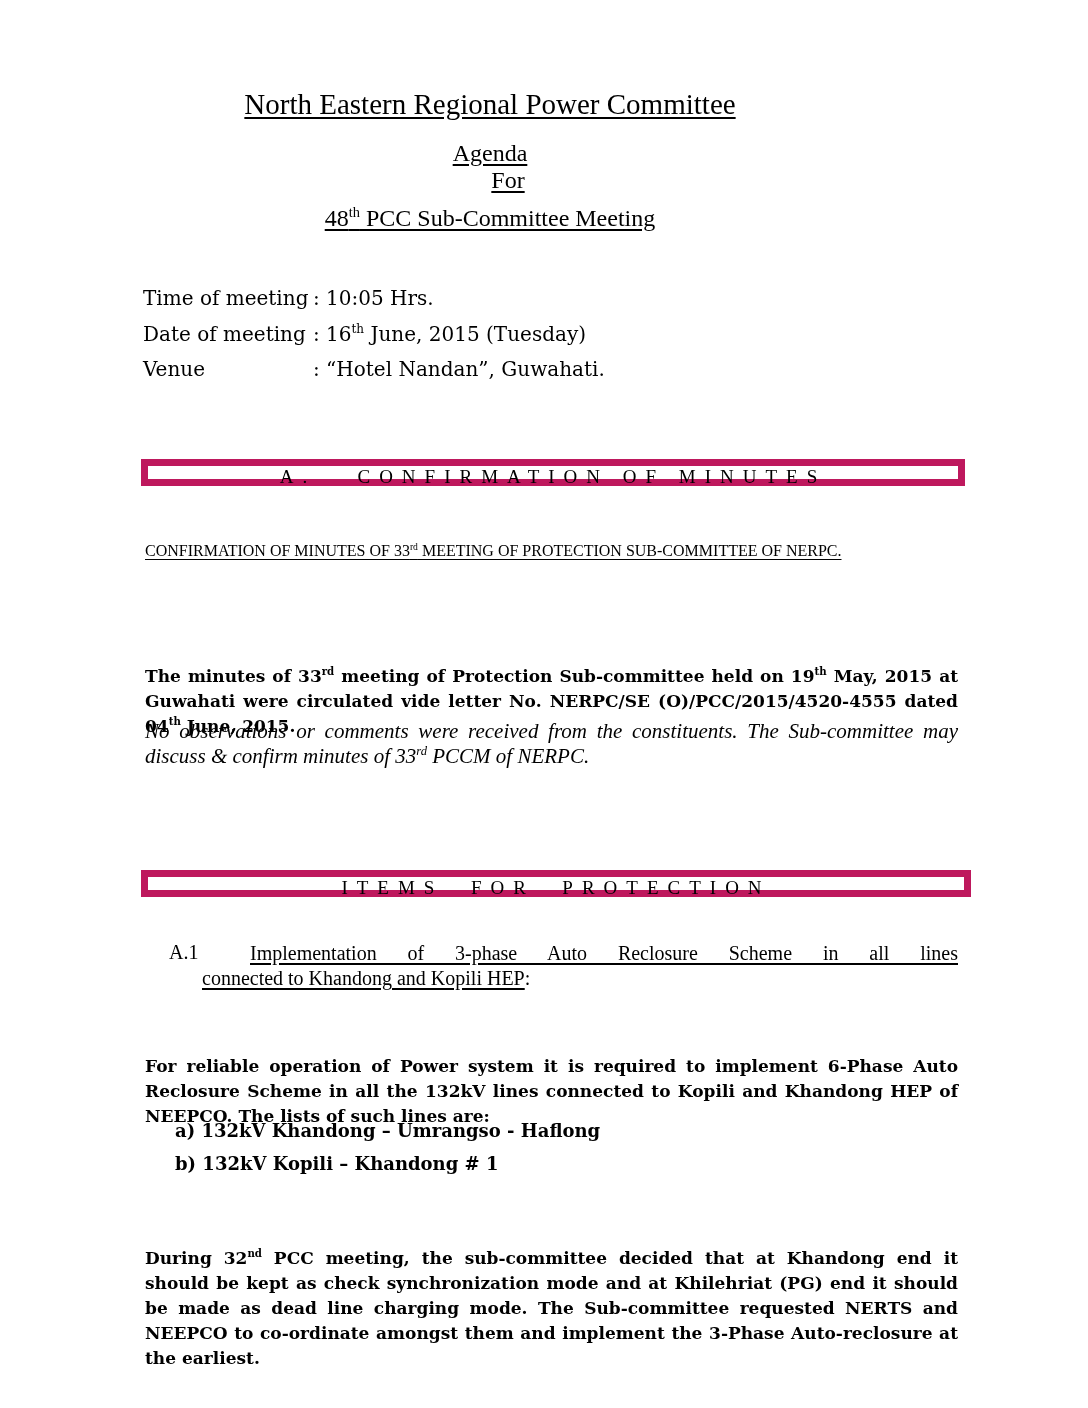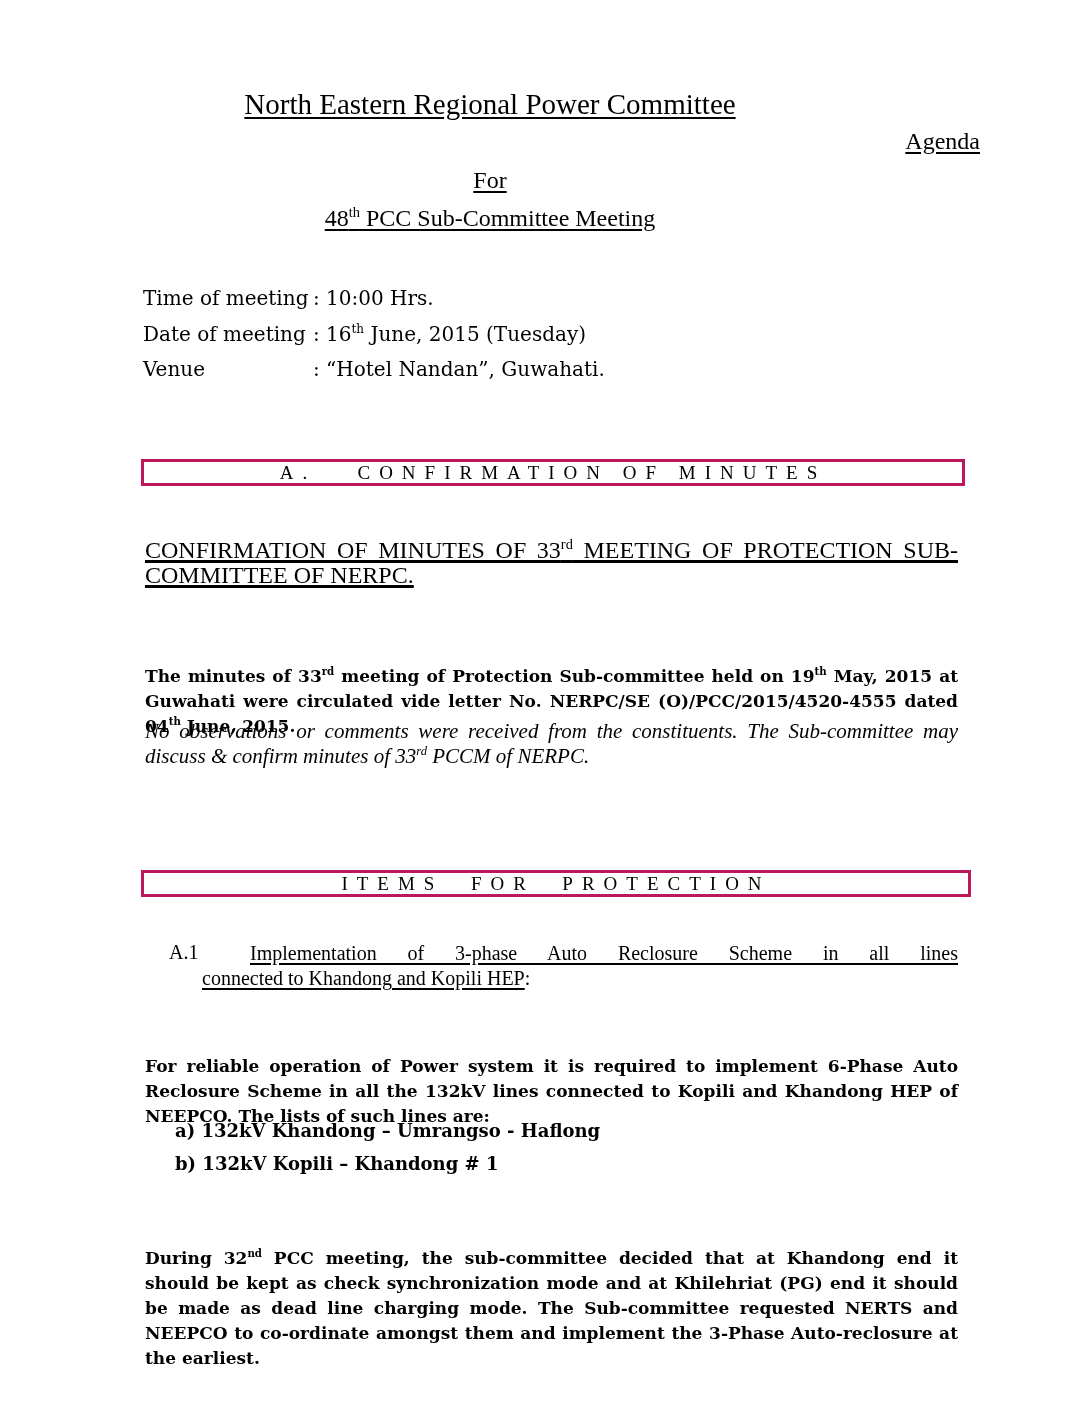--- a/index.html
+++ b/index.html
@@ -9,55 +9,55 @@
   }
   .abs { position: absolute; }
   .center { left: 0; width: 980px; text-align: center; }
   .u { text-decoration: underline; text-underline-offset: 3px; }
   .title { top: 88px; font-size: 29px; font-family: "Liberation Serif", serif; }
   .sub { font-size: 24px; font-family: "Liberation Serif", serif; }
   sup { font-size: 0.6em; line-height: 0; vertical-align: super; }
   .meta-row { left: 143px; font-size: 20px; font-family: "DejaVu Serif", serif; font-weight: normal; }
   .meta-label { display: inline-block; width: 170px; }
   .boxhead {
-    left: 141px; width: 824px; height: 27px; border: 3px solid #be185d;
+    left: 141px; width: 824px; height: 27px; border: 7px solid #be185d;
     box-sizing: border-box; text-align: center;
     font-family: "Liberation Serif", serif; font-size: 19px; letter-spacing: 9px;
     line-height: 21px;
   }
   .para { left: 145px; width: 813px; font-size: 18.5px; line-height: 25px; text-align: justify; }
   .para.bold { font-weight: bold; font-family: "DejaVu Serif", serif; font-size: 17px; line-height: 25px; margin-top: 40px; }
   .para.italic { font-style: italic; font-family: "Liberation Serif", serif; font-size: 21px; line-height: 25px; }
-  .heading-u { font-family: "Liberation Serif", serif; font-size: 24px; line-height: 25px; text-align: justify; text-align-last: left; text-decoration: underline; }
+  .heading-u { font-family: "Liberation Serif", serif; font-size: 16px; line-height: 25px; text-align: justify; text-align-last: left; }
   .list-item { left: 175px; font-size: 18px; font-weight: bold; font-family: "DejaVu Serif", serif; }
   .item-num { left: 145px; font-size: 20px; font-family: "Liberation Serif", serif; margin-left: 24px; }
   .item-title { left: 202px; width: 756px; font-size: 20px; line-height: 25px; font-family: "Liberation Serif", serif; text-align: justify; }
   .item-title .l1 { display: block; text-align: justify; text-align-last: justify; margin-left: 48px; }
 </style>
 </head>
 <body>
 
 <div>
 
   <div class="abs center title">
     <span class="u">North Eastern Regional Power Committee</span>
   </div>
 
-  <div class="abs center sub" style="top:128px;text-align:right;">
+  <div class="abs center sub" style="top:140px;">
     <span class="u">Agenda</span>
   </div>
-  <div class="abs center sub" style="top:167px;">
+  <div class="abs center sub" style="top:167px;padding-left:18px;">
     <span class="u">For</span>
   </div>
   <div class="abs center sub" style="top:205px;">
     <span class="u"><span>48</span><sup>th</sup><span> PCC Sub-Committee Meeting</span></span>
   </div>
 
   <div class="abs meta-row" style="top:286px;">
-    <span class="meta-label">Time of meeting</span><span>: 10:00 Hrs.</span>
+    <span class="meta-label">Time of meeting</span><span>: 10:05 Hrs.</span>
   </div>
   <div class="abs meta-row" style="top:322px;">
     <span class="meta-label">Date of meeting</span><span><span>: 16</span><sup>th</sup><span> June, 2015 (Tuesday)</span></span>
   </div>
   <div class="abs meta-row" style="top:357px;">
     <span class="meta-label">Venue</span><span>: “Hotel Nandan”, Guwahati.</span>
   </div>
 
   <div class="abs boxhead" style="top:459px;">
     <span style="white-space:pre;">A.   CONFIRMATION OF MINUTES</span>

